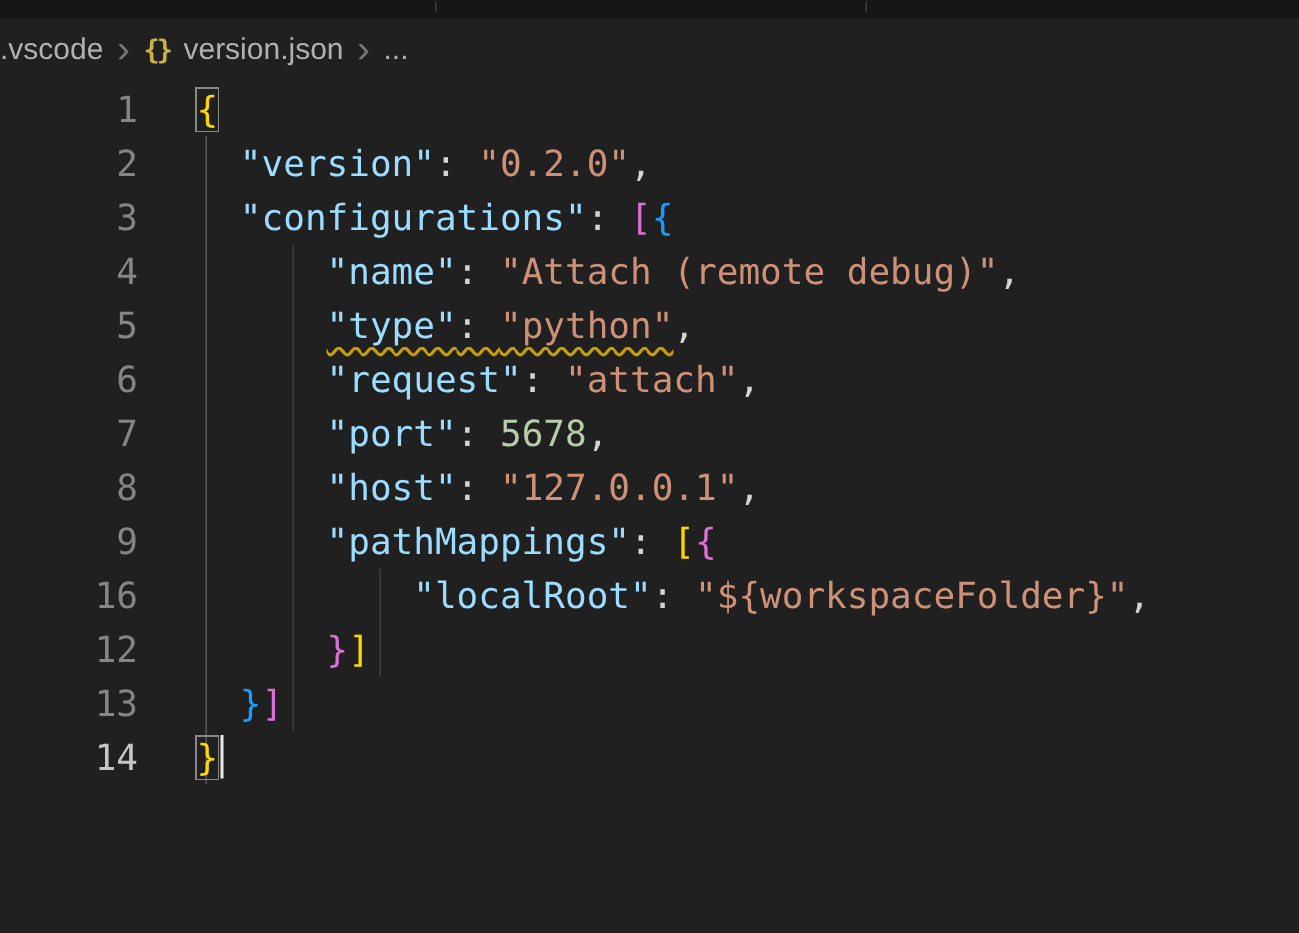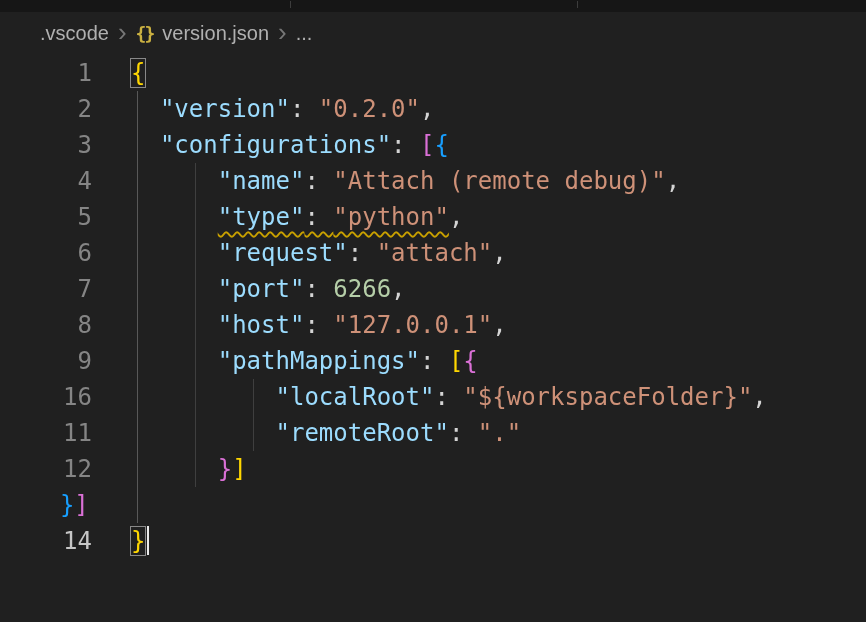--- a/index.html
+++ b/index.html
@@ -8,21 +8,21 @@
 
   .window { width:866px; height:622px; background:var(--bg); display:flex; flex-direction:column; }
 
   
   .tabstrip { height:12px; background:var(--strip); position:relative; flex:none; }
   .tabsep { position:absolute; top:1px; width:1px; height:7px; background:#3d3d3d; }
   .tabsep.s1 { left:290px; }
   .tabsep.s2 { left:577px; }
 
   
-  .breadcrumbs { height:43px; flex:none; display:flex; align-items:center; padding-left:40px; gap:9px; font-size:20px; color:var(--crumb); }
+  .breadcrumbs { height:43px; flex:none; display:flex; align-items:center; gap:9px; font-size:20px; color:var(--crumb); }
   .crumb { color:var(--crumb); cursor:pointer; }
   .chev { color:var(--crumb_sep); font-size:26px; line-height:20px; padding-bottom:4px; }
   .jsonicon { color:var(--json_icon); font-family:"DejaVu Sans Mono",monospace; font-size:18px; font-weight:bold; letter-spacing:-2px; }
 
   
   .editor { position:relative; flex:1; font-family:"DejaVu Sans Mono",monospace; font-size:24px; line-height:36px; }
   .guide { position:absolute; width:1px; background:var(--guide); z-index:0; }
   .guide.g1 { left:137px; top:36px;  height:432px; background:var(--guide_active); }
   .guide.g2 { left:195px; top:108px; height:324px; }
   .guide.g3 { left:253px; top:324px; height:72px; }
@@ -90,43 +90,40 @@
         <div class="line">
           <div class="gutter">5</div>
           <div class="code"><span class="tk-ws">      </span><span class="tk-key squiggle">"type"</span><span class="tk-punct squiggle">: </span><span class="tk-str squiggle">"python"</span><span class="tk-punct">,</span></div>
         </div>
         <div class="line">
           <div class="gutter">6</div>
           <div class="code"><span class="tk-ws">      </span><span class="tk-key">"request"</span><span class="tk-punct">: </span><span class="tk-str">"attach"</span><span class="tk-punct">,</span></div>
         </div>
         <div class="line">
           <div class="gutter">7</div>
-          <div class="code"><span class="tk-ws">      </span><span class="tk-key">"port"</span><span class="tk-punct">: </span><span class="tk-num">6266</span><span class="tk-punct">,</span></div>
+          <div class="code"><span class="tk-ws">      </span><span class="tk-key">"port"</span><span class="tk-punct">: </span><span class="tk-num">5678</span><span class="tk-punct">,</span></div>
         </div>
         <div class="line">
           <div class="gutter">8</div>
           <div class="code"><span class="tk-ws">      </span><span class="tk-key">"host"</span><span class="tk-punct">: </span><span class="tk-str">"127.0.0.1"</span><span class="tk-punct">,</span></div>
         </div>
         <div class="line">
           <div class="gutter">9</div>
           <div class="code"><span class="tk-ws">      </span><span class="tk-key">"pathMappings"</span><span class="tk-punct">: </span><span class="tk-b1">[</span><span class="tk-b2">{</span></div>
         </div>
         <div class="line">
           <div class="gutter">16</div>
           <div class="code"><span class="tk-ws">          </span><span class="tk-key">"localRoot"</span><span class="tk-punct">: </span><span class="tk-str">"${workspaceFolder}"</span><span class="tk-punct">,</span></div>
         </div>
         <div class="line">
-          <div class="gutter">11</div>
-          <div class="code"><span class="tk-ws">          </span><span class="tk-key">"remoteRoot"</span><span class="tk-punct">: </span><span class="tk-str">"."</span></div>
-        </div>
-        <div class="line">
           <div class="gutter">12</div>
           <div class="code"><span class="tk-ws">      </span><span class="tk-b2">}</span><span class="tk-b1">]</span></div>
         </div>
         <div class="line">
+          <div class="gutter">13</div>
           <div class="code"><span class="tk-ws">  </span><span class="tk-b3">}</span><span class="tk-b2">]</span></div>
         </div>
         <div class="line">
           <div class="gutter active">14</div>
           <div class="code"><span class="tk-b1 match">}</span><span class="cursor"></span></div>
         </div>
       </div>
   </div>
 
 </div>

